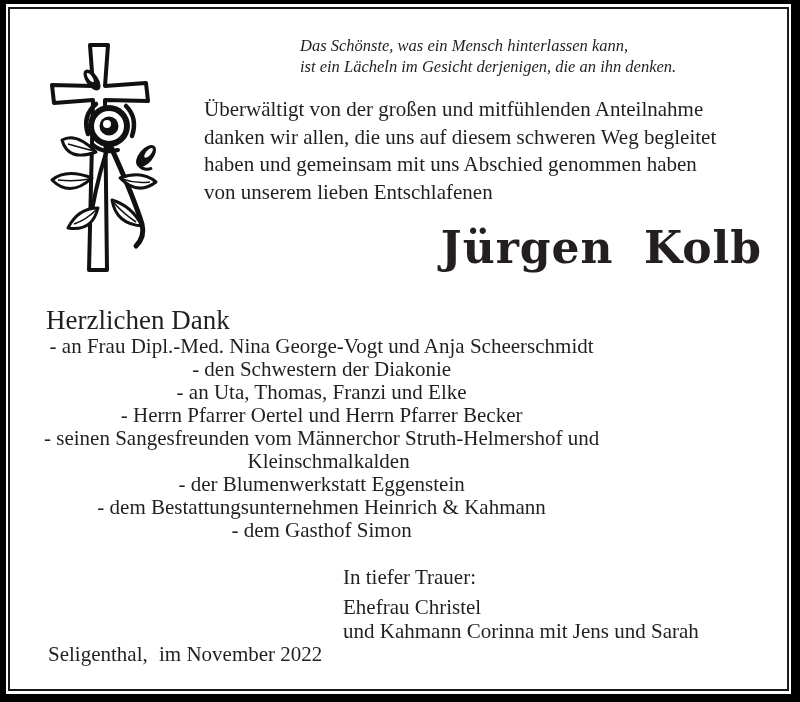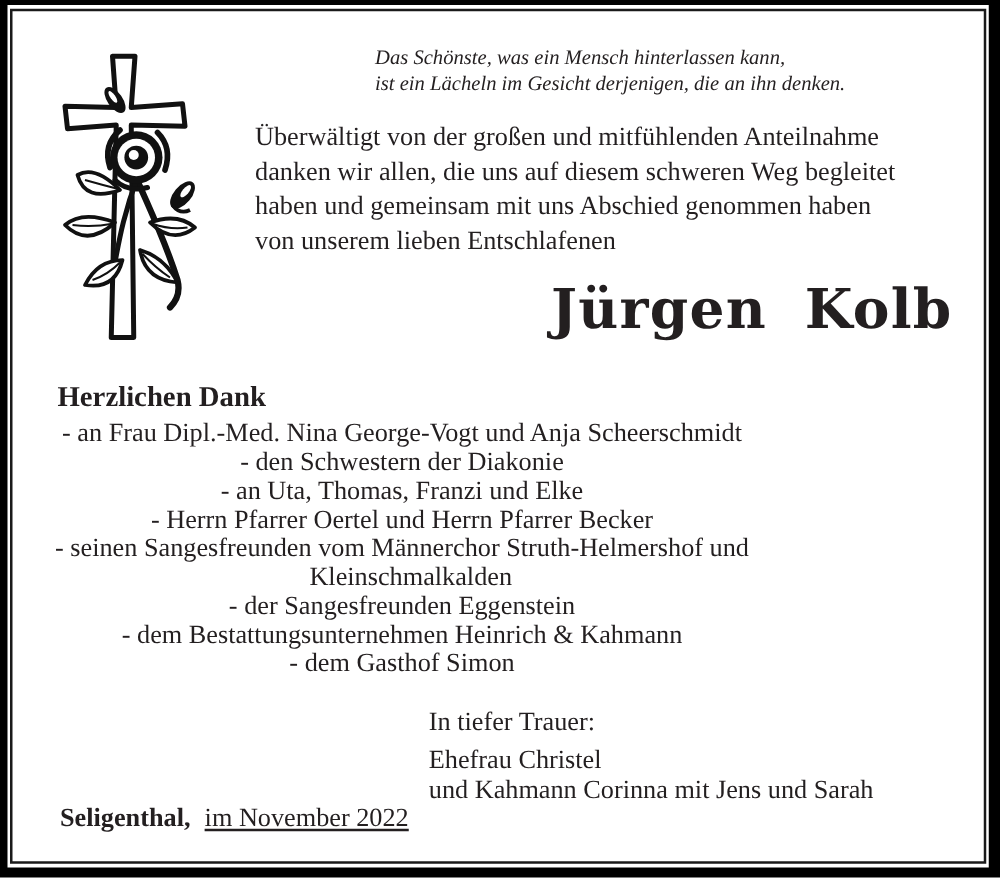--- a/index.html
+++ b/index.html
@@ -41,22 +41,22 @@
     text-align: right;
     font-family: "DejaVu Serif", serif;
     font-weight: 700;
     font-size: 44px;
     letter-spacing: 1px;
     word-spacing: 14px;
     white-space: nowrap;
   }
   .thanks-heading {
     left: 40px; top: 301px;
-    font-weight: 700;
-    font-size: 23px;
+    font-weight: 400;
+    font-size: 27px;
     white-space: nowrap;
   }
   .thanks-list {
     left: 38px; top: 331px;
     font-size: 21px; line-height: 23px;
     white-space: nowrap;
     text-align: center;
   }
   .thanks-list .cont { padding-left: 14px; }
   .mourning {
@@ -64,22 +64,22 @@
     font-size: 21px; line-height: 24px;
     white-space: nowrap;
   }
   .mourning .mourning-intro { margin-bottom: 6px; margin-top: 17px; }
   .mourning .bold { font-weight: 400; }
   .dateline {
     left: 42px; top: 638px;
     font-size: 21px;
     white-space: nowrap;
   }
-  .dateline .place { font-weight: 700; text-align: right; }
-  .dateline .date { margin-left: 6px; text-decoration: underline; }
+  .dateline .place { font-weight: 400; text-align: right; }
+  .dateline .date { margin-left: 6px; }
 </style>
 </head>
 <body>
 
 <div class="sheet">
 
   <svg class="abs memorial-art" viewBox="0 0 160 240" xmlns="http://www.w3.org/2000/svg" aria-hidden="true">
 
     <path d="M60 5 L78 5 L75 46 L116 43 L118 61 L75 60 L77 230 L59 230 L63 60 L24 63 L22 45 L63 46 Z" fill="#ffffff" stroke="#111111" stroke-width="4" stroke-linejoin="round"></path>
 
@@ -137,21 +137,21 @@
 
   <div class="abs thanks-heading">Herzlichen Dank</div>
 
   <div class="abs thanks-list">
     <div>- an Frau Dipl.-Med. Nina George-Vogt und Anja Scheerschmidt</div>
     <div>- den Schwestern der Diakonie</div>
     <div>- an Uta, Thomas, Franzi und Elke</div>
     <div>- Herrn Pfarrer Oertel und Herrn Pfarrer Becker</div>
     <div>- seinen Sangesfreunden vom Männerchor Struth-Helmershof und</div>
     <div class="cont">Kleinschmalkalden</div>
-    <div>- der Sangesfreunden Eggenstein</div>
+    <div>- der Blumenwerkstatt Eggenstein</div>
     <div>- dem Bestattungsunternehmen Heinrich &amp; Kahmann</div>
     <div>- dem Gasthof Simon</div>
   </div>
 
   <div class="abs mourning">
     <div class="mourning-intro">In tiefer Trauer:</div>
     <div class="bold">Ehefrau Christel</div>
     <div class="bold">und Kahmann Corinna mit Jens und Sarah</div>
   </div>
 

